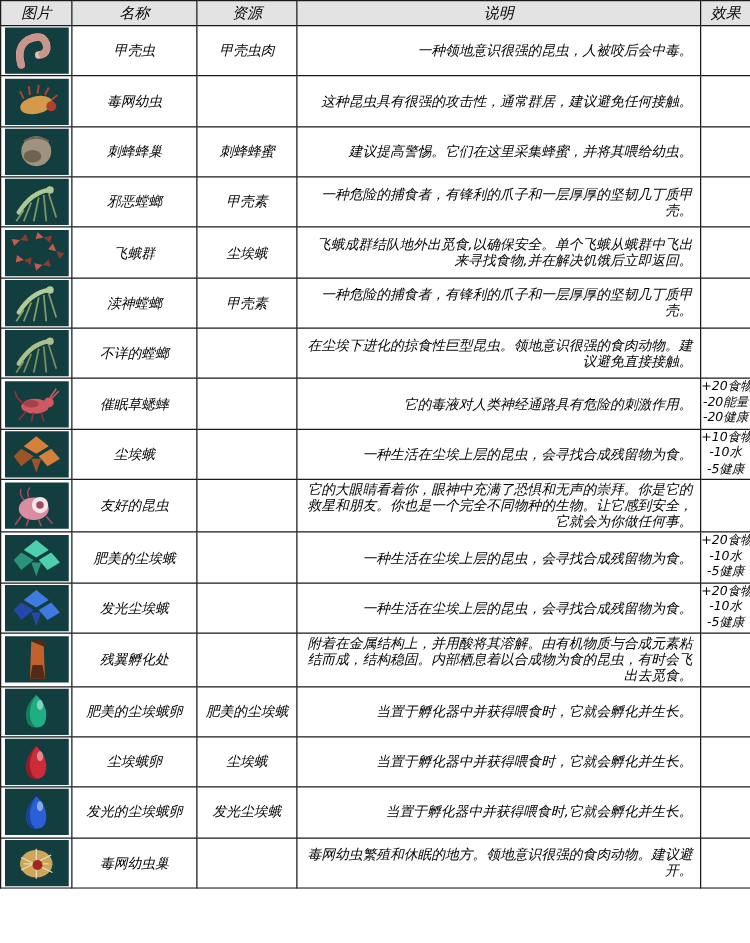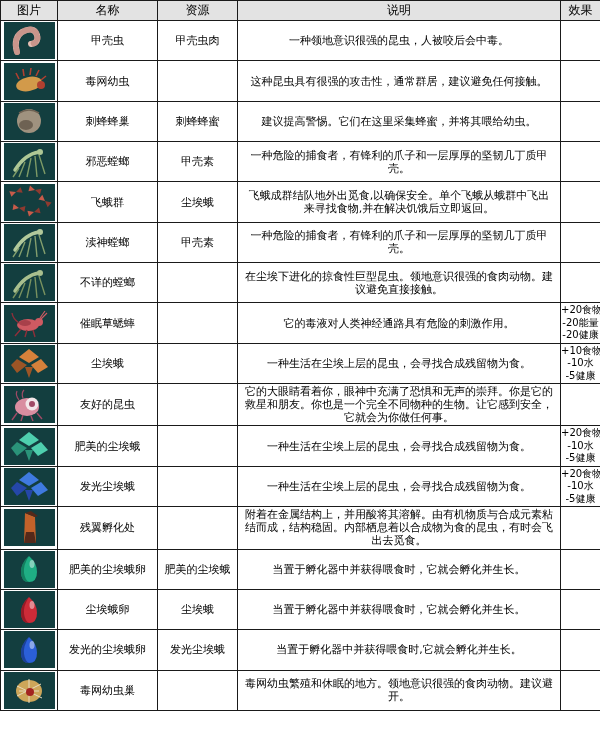--- a/index.html
+++ b/index.html
@@ -1,35 +1,36 @@
 <!DOCTYPE html>
 <html><head>
 <meta charset="utf-8">
 <style>
   html, body { margin: 0; padding: 0; background: #ffffff; }
   body { width: 600px; font-family: "DejaVu Sans", sans-serif; }
   table.creatures {
     width: 600px; height: 711px;
     border-collapse: collapse; table-layout: fixed;
     font-family: "DejaVu Sans", sans-serif;
+    font-style: italic;
   }
   th, td { border: 1px solid #1a1a1a; color: #000; vertical-align: middle; }
   th {
     background: #e3e3e3; font-weight: 400; font-size: 12px;
     height: 17px; padding: 1px 2px; text-align: center;
   }
   td { font-size: 11px; text-align: center; padding: 1px 3px; }
   td.c-img { padding: 1px; background: #ffffff; }
   .thumb {
     width: 51px; height: 37px; margin: 0 auto; background: #133e3f;
     display: flex; align-items: center; justify-content: center; overflow: hidden;
   }
   td.c-name { font-size: 11px; }
   td.c-res  { font-size: 11px; }
-  td.c-desc { font-size: 11px; line-height: 13px; padding: 1px 6px; }
+  td.c-desc { font-size: 11px; line-height: 13px; padding: 1px 6px; text-align: right; }
   td.c-eff  { font-size: 10px; line-height: 12.5px; padding: 0; white-space: nowrap; text-align: center; }
 </style>
 </head>
 <body>
 
 <table class="creatures">
   <colgroup>
     <col style="width:57px">
       <col style="width:100px">
       <col style="width:80px">

